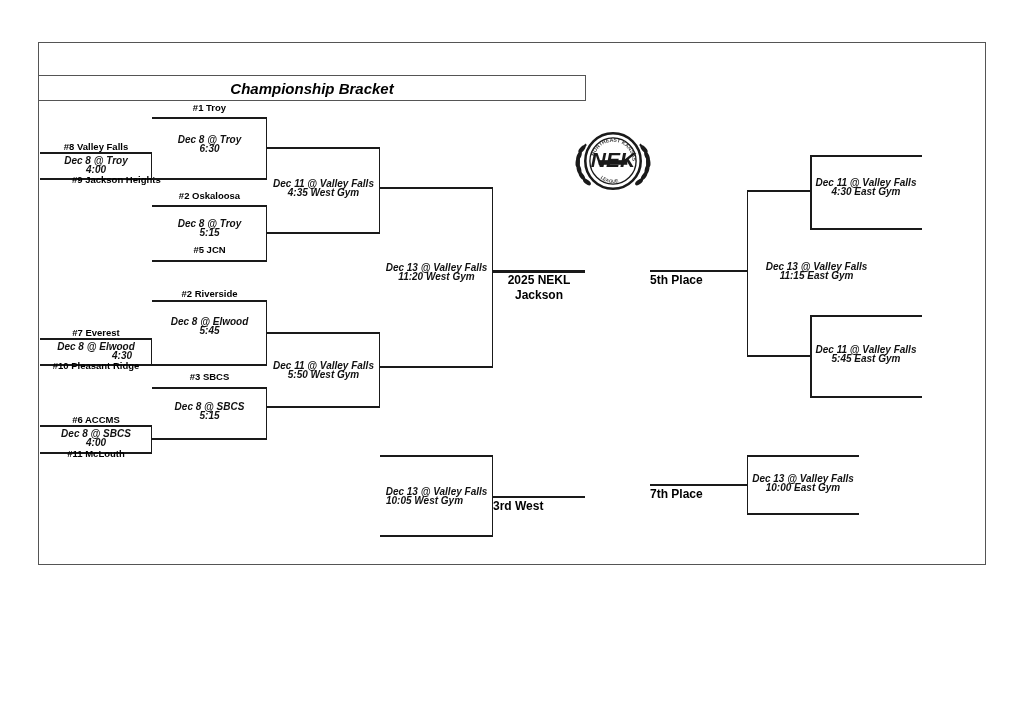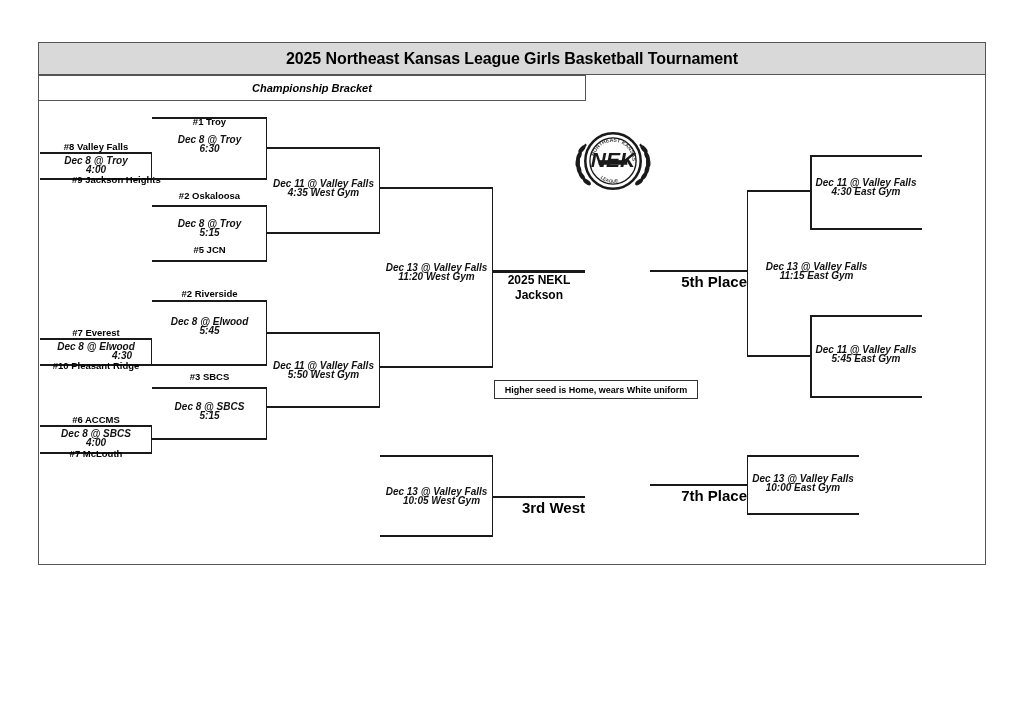--- a/index.html
+++ b/index.html
@@ -40,21 +40,21 @@
     letter-spacing: -0.1px;
   }
   .subhead {
     position: absolute;
     top: 75px; height: 26px;
     border: 1px solid #555;
     display: flex; align-items: center; justify-content: center;
     background: #fff;
   }
   .subhead .t {
-    font-size: 11px; font-weight: bold; font-style: italic; color: #000;
+    font-size: 15px; font-weight: bold; font-style: italic; color: #000;
   }
   #sub-champ { left: 38px; width: 548px; }
   #sub-cons  { left: 585px; width: 401px; }
 
   
   .ln { position: absolute; background: #1a1a1a; }
   .hl { height: 1.5px; }
   .vl { width: 1.5px; }
   .hl-thick { height: 2.5px; }
 
@@ -65,22 +65,22 @@
     line-height: 11px;
   }
   .gi {
     position: absolute;
     font-size: 10px; font-style: italic; font-weight: bold; color: #111;
     white-space: nowrap; text-align: center;
     line-height: 9.5px;
   }
   .place {
     position: absolute;
-    font-size: 15px; font-weight: bold; color: #000;
-    white-space: nowrap; text-align: right;
+    font-size: 12px; font-weight: bold; color: #000;
+    white-space: nowrap; text-align: left;
   }
   .champ {
     position: absolute;
     font-size: 12px; font-weight: bold; color: #000;
     text-align: center; line-height: 15px; white-space: nowrap;
   }
 
   
   .notebox {
     position: absolute;
@@ -99,23 +99,20 @@
     width: 84px; height: 84px;
   }
 </style>
 </head>
 <body>
 
 <div id="page">
 
   <div class="frame"></div>
 
-  <div class="title-bar">
-    <span class="t">2025 Northeast Kansas League Girls Basketball Tournament</span>
-  </div>
   <div class="subhead" id="sub-champ">
     <span class="t">Championship Bracket</span>
   </div>
 
   <div class="logo">
     <svg viewBox="0 0 100 100" width="84" height="84">
       <g fill="#1a1a1a">
 
         <g>
           <path d="M18,30 C6,42 6,62 18,74" stroke="#1a1a1a" stroke-width="2.5" fill="none"></path>
@@ -178,28 +175,28 @@
   <div class="ln vl" style="left:150.5px; top:338px; height:27px;"></div>
   <div class="lbl" style="left:40px; top:327px; width:112px;">#7 Everest</div>
   <div class="lbl" style="left:40px; top:360px; width:112px;">#10 Pleasant Ridge</div>
   <div class="gi" style="left:40px; top:342px; width:112px;">Dec 8 @ Elwood</div>
   <div class="gi" style="left:40px; top:351px; width:112px;margin-left:26px;">4:30</div>
 
   <div class="ln hl" style="left:40px; top:425px; width:112px;"></div>
   <div class="ln hl" style="left:40px; top:452px; width:112px;"></div>
   <div class="ln vl" style="left:150.5px; top:425px; height:28px;"></div>
   <div class="lbl" style="left:40px; top:414px; width:112px;">#6 ACCMS</div>
-  <div class="lbl" style="left:40px; top:448px; width:112px;">#7 McLouth</div>
+  <div class="lbl" style="left:40px; top:448px; width:112px;">#11 McLouth</div>
   <div class="gi" style="left:40px; top:429px; width:112px;">Dec 8 @ SBCS</div>
   <div class="gi" style="left:40px; top:438px; width:112px;">4:00</div>
 
   <div class="ln hl" style="left:152px; top:117px; width:115px;"></div>
   <div class="ln hl" style="left:152px; top:178px; width:115px;"></div>
   <div class="ln vl" style="left:265.5px; top:117px; height:62px;"></div>
-  <div class="lbl" style="left:152px; top:116px; width:115px;">#1 Troy</div>
+  <div class="lbl" style="left:152px; top:102px; width:115px;">#1 Troy</div>
   <div class="gi" style="left:152px; top:135px; width:115px;">Dec 8 @ Troy</div>
   <div class="gi" style="left:152px; top:144px; width:115px;">6:30</div>
 
   <div class="ln hl" style="left:152px; top:205px; width:115px;"></div>
   <div class="ln hl" style="left:152px; top:260px; width:115px;"></div>
   <div class="ln vl" style="left:265.5px; top:205px; height:56px;"></div>
   <div class="lbl" style="left:152px; top:190px; width:115px;">#2 Oskaloosa</div>
   <div class="lbl" style="left:152px; top:244px; width:115px;">#5 JCN</div>
   <div class="gi" style="left:152px; top:219px; width:115px;">Dec 8 @ Troy</div>
   <div class="gi" style="left:152px; top:228px; width:115px;">5:15</div>
@@ -235,29 +232,26 @@
   <div class="ln vl" style="left:491.5px; top:187px; height:180px;"></div>
   <div class="gi" style="left:380px; top:263px; width:113px;">Dec 13 @ Valley Falls</div>
   <div class="gi" style="left:380px; top:272px; width:113px;">11:20 West Gym</div>
 
   <div class="ln hl-thick" style="left:493px; top:270px; width:92px;"></div>
   <div class="champ" style="left:493px; top:273px; width:92px;">
     <span>2025 NEKL</span><br>
     <span>Jackson</span>
   </div>
 
-  <div class="notebox">
-    <span class="t">Higher seed is Home, wears White uniform</span>
-  </div>
 
   <div class="ln hl" style="left:380px; top:455px; width:113px;"></div>
   <div class="ln hl" style="left:380px; top:535px; width:113px;"></div>
   <div class="ln vl" style="left:491.5px; top:455px; height:81px;"></div>
   <div class="gi" style="left:380px; top:487px; width:113px;">Dec 13 @ Valley Falls</div>
-  <div class="gi" style="left:385px; top:496px; width:113px;">10:05 West Gym</div>
+  <div class="gi" style="left:368px; top:496px; width:113px;">10:05 West Gym</div>
   <div class="ln hl" style="left:493px; top:496px; width:92px;"></div>
   <div class="place" style="left:493px; top:499px; width:92px;">3rd West</div>
 
   <div class="ln hl" style="left:810px; top:155px; width:112px;"></div>
   <div class="ln hl" style="left:810px; top:228px; width:112px;"></div>
   <div class="ln vl" style="left:810px; top:155px; height:74px;"></div>
   <div class="gi" style="left:810px; top:178px; width:112px;">Dec 11 @ Valley Falls</div>
   <div class="gi" style="left:810px; top:187px; width:112px;">4:30 East Gym</div>
 
   <div class="ln hl" style="left:810px; top:315px; width:112px;"></div>

